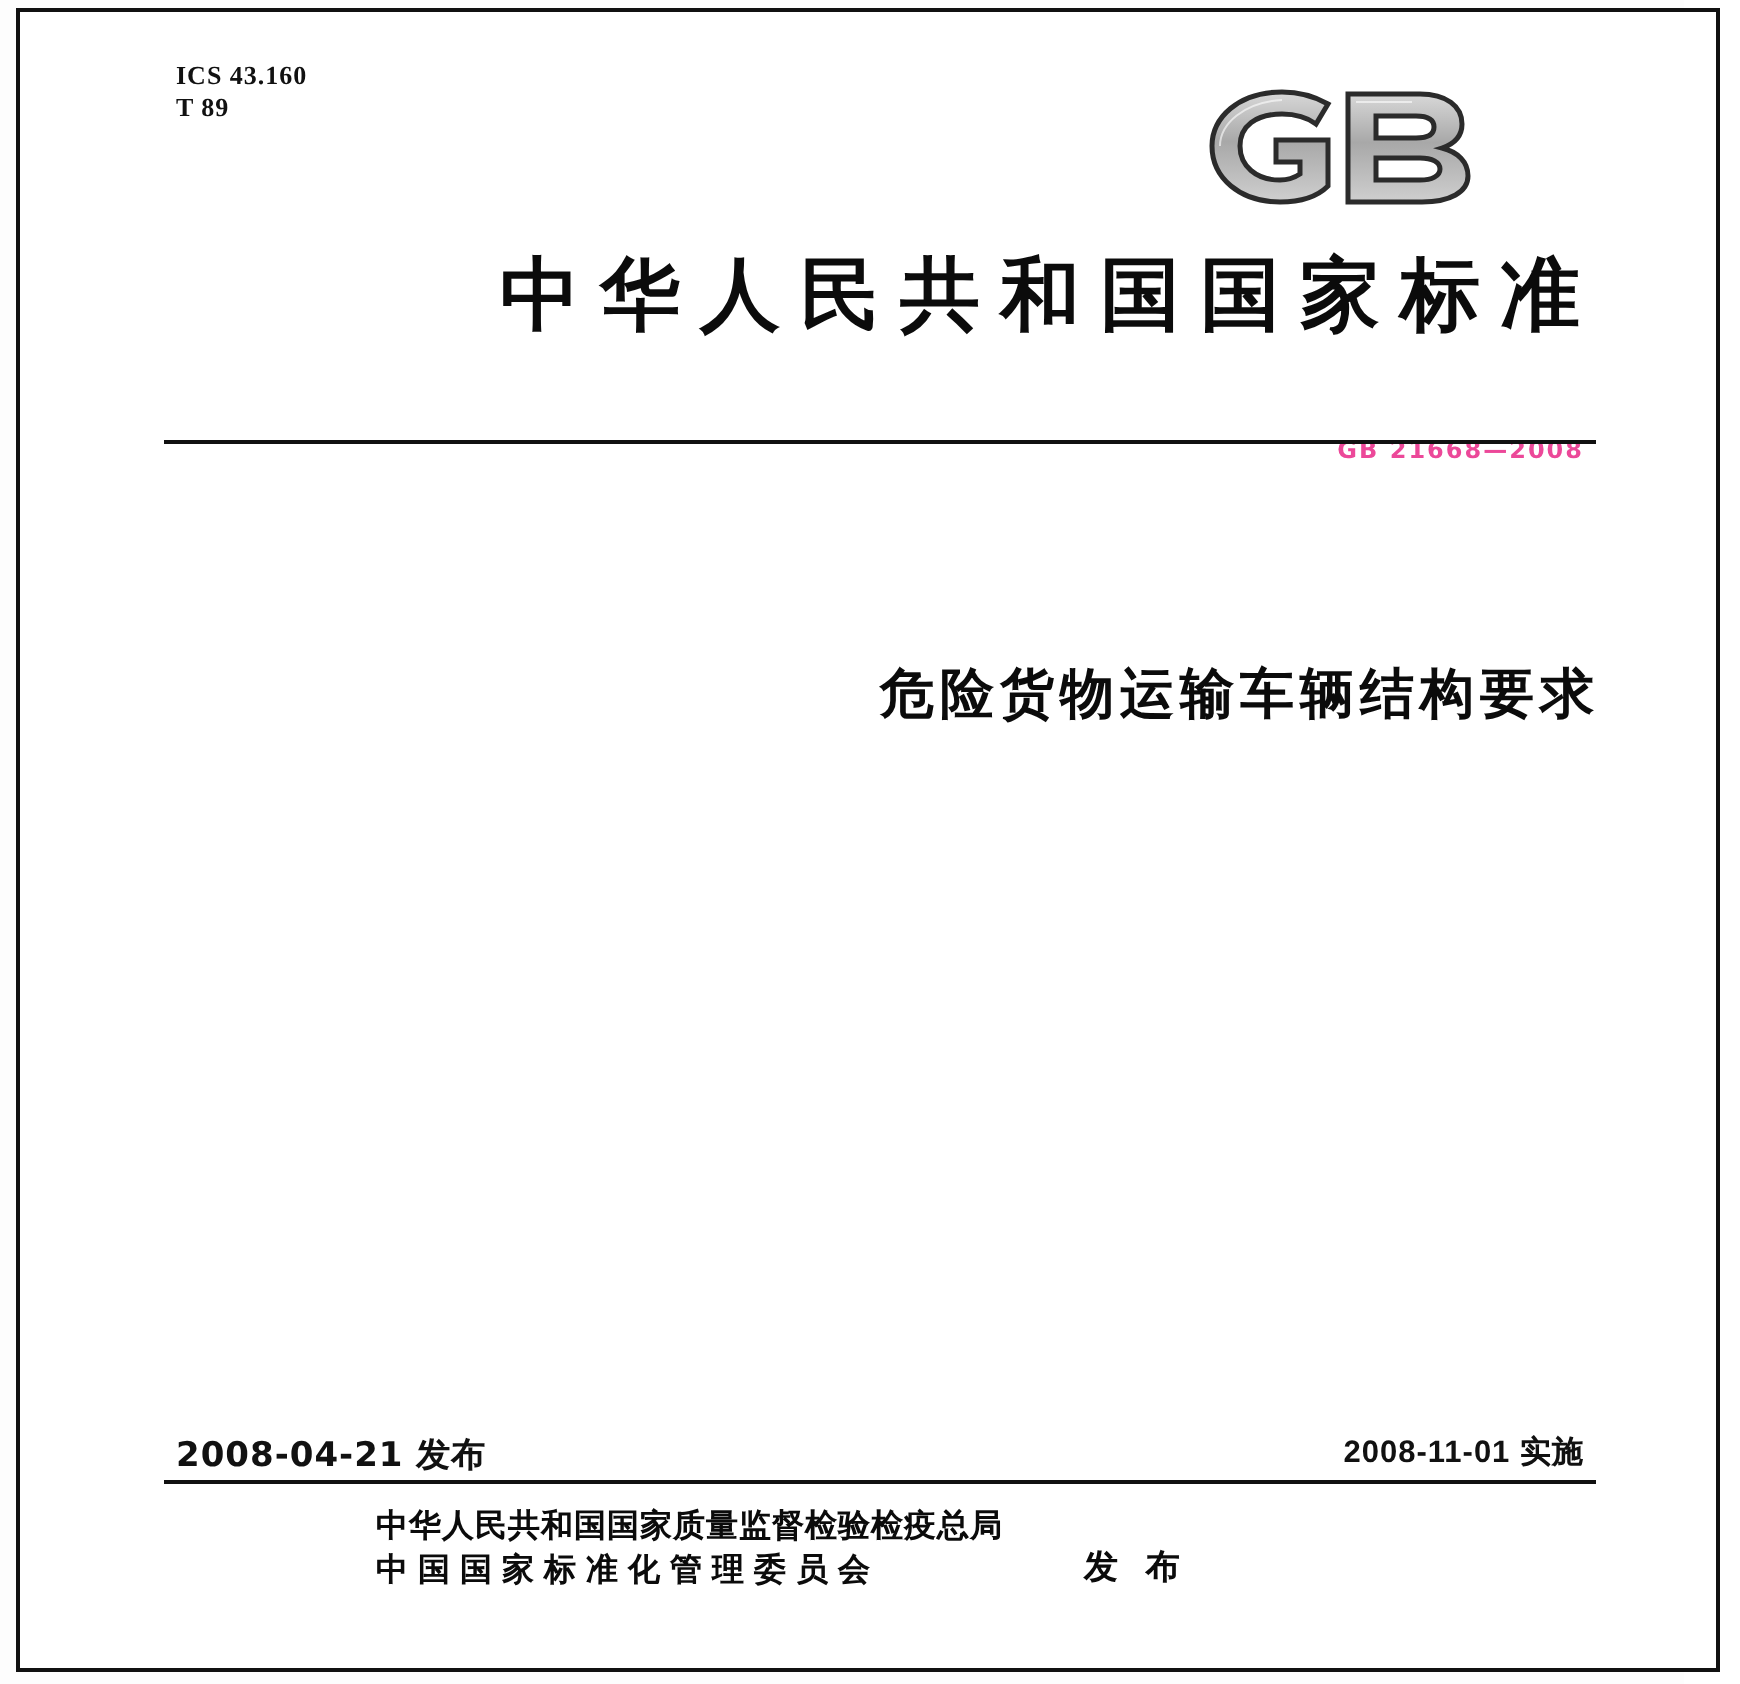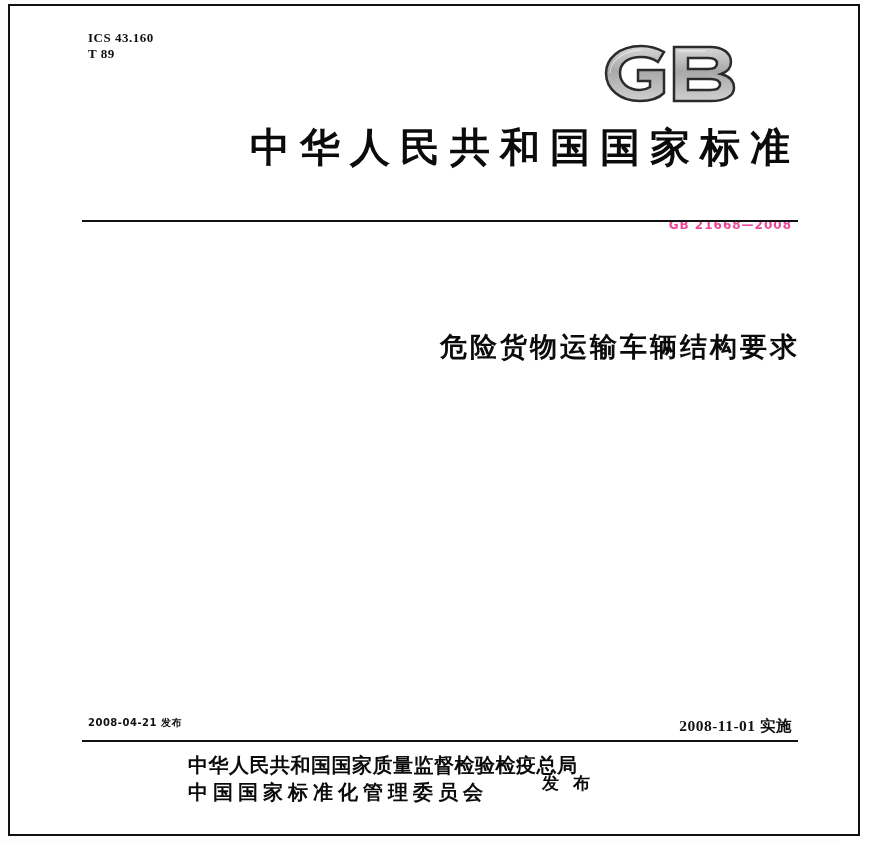--- a/index.html
+++ b/index.html
@@ -132,29 +132,29 @@
     color: #111;
   }
 
   
   .date-issue {
     position: absolute;
     left: 8px;
     top: 692px;
     font-family: "DejaVu Sans", "Liberation Sans", sans-serif;
     font-weight: bold;
-    font-size: 10px;
+    font-size: 17px;
     letter-spacing: 0.5px;
     color: #111;
   }
   .date-impl {
     position: absolute;
     right: 8px;
     top: 692px;
-    font-family: Liberation Serif, serif;
+    font-family: Liberation Sans, sans-serif;
     font-weight: bold;
     font-size: 15.5px;
     letter-spacing: 0.5px;
     color: #111;
   }
   .rule-bottom {
     position: absolute;
     left: 2px;
     top: 716px;
     width: 716px;
@@ -165,21 +165,21 @@
   
   .issuer {
     position: absolute;
     left: 108px;
     top: 728px;
     width: 520px;
   }
   .issuer-line {
     font-family: "DejaVu Sans", "Liberation Sans", sans-serif;
     font-weight: bold;
-    font-size: 20px;
+    font-size: 16px;
     letter-spacing: 0.5px;
     line-height: 1.35;
     color: #0b0b0b;
     white-space: nowrap;
   }
   .issuer-line.spaced {
     letter-spacing: 5px;
   }
   .issuer-publish {
     position: absolute;

